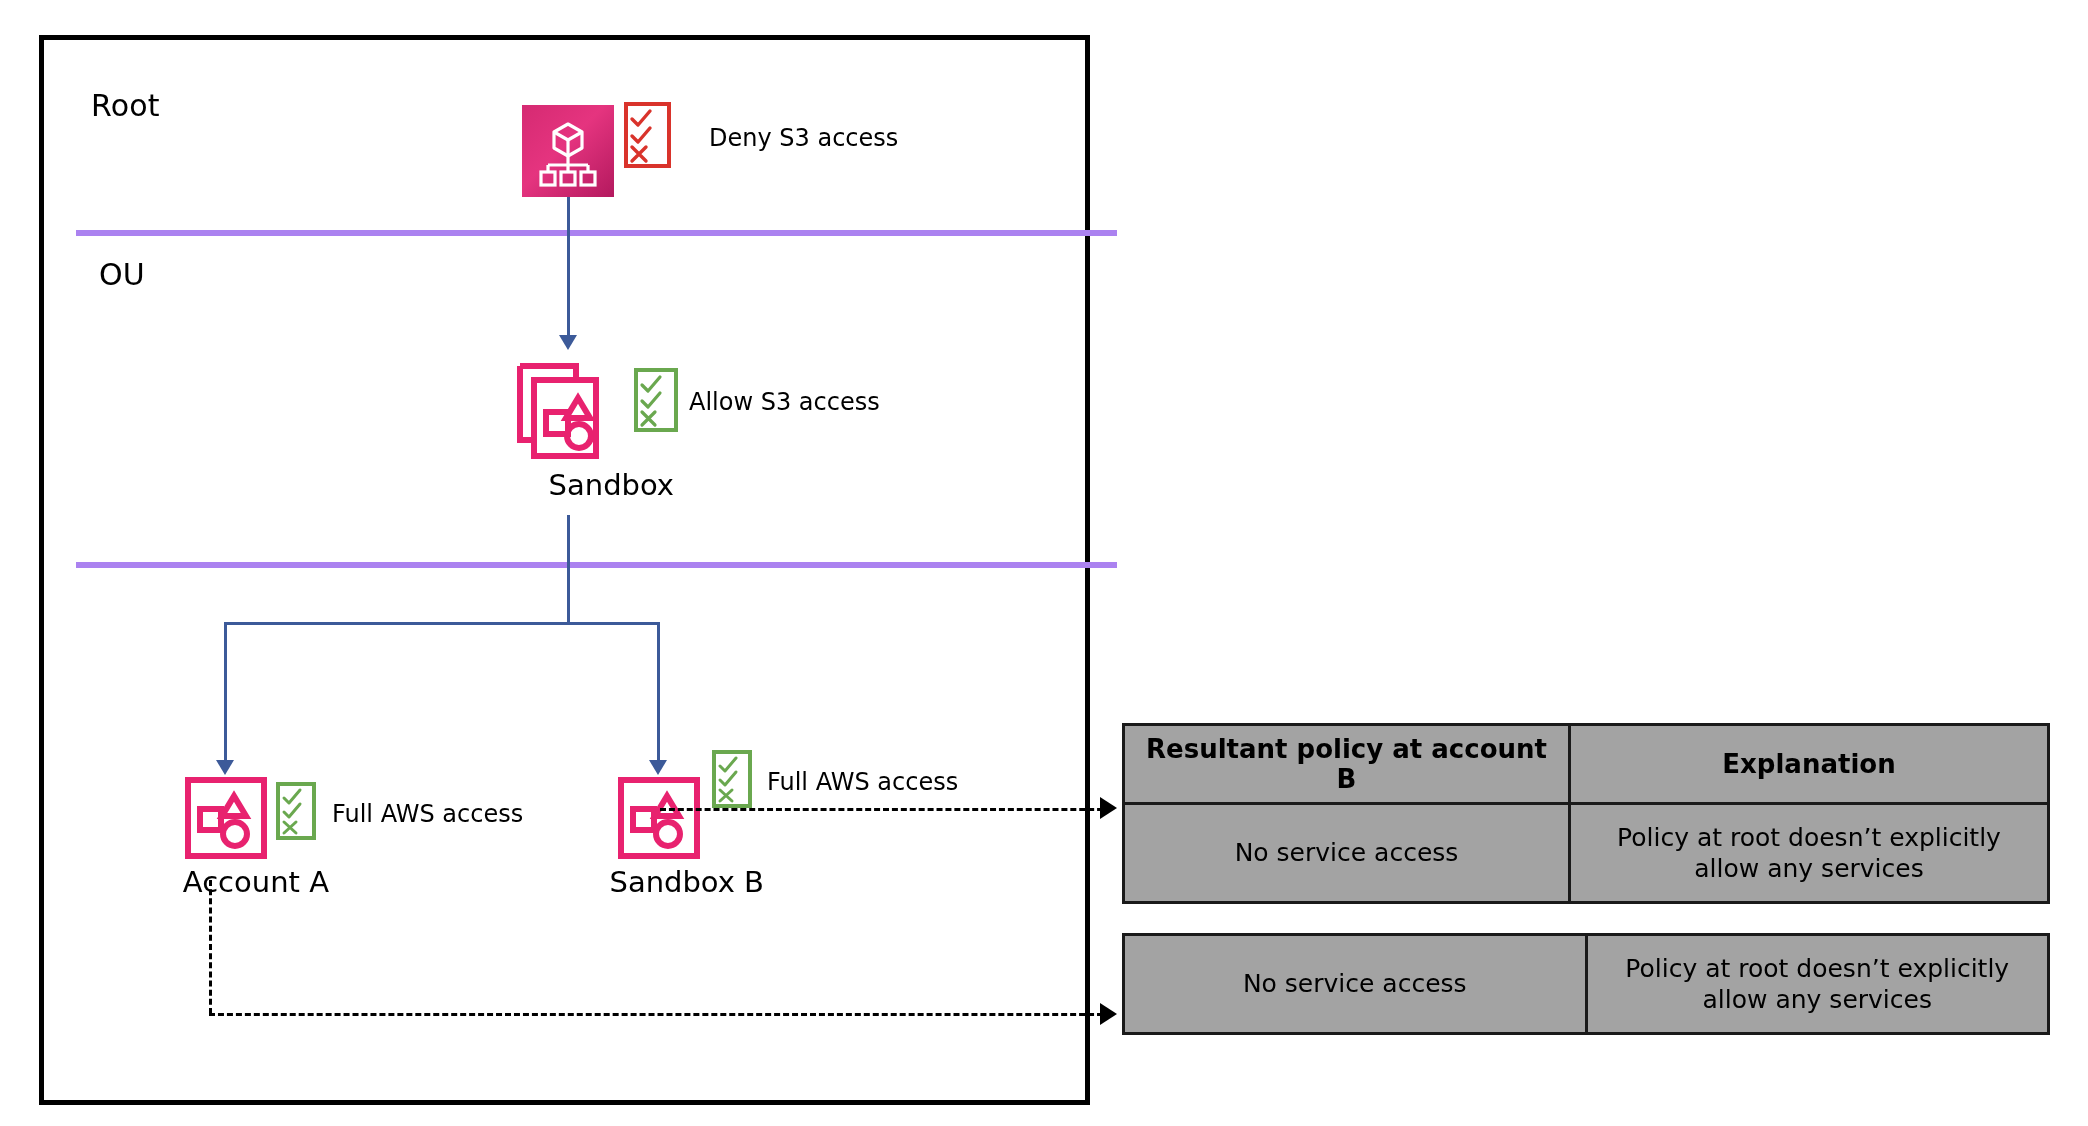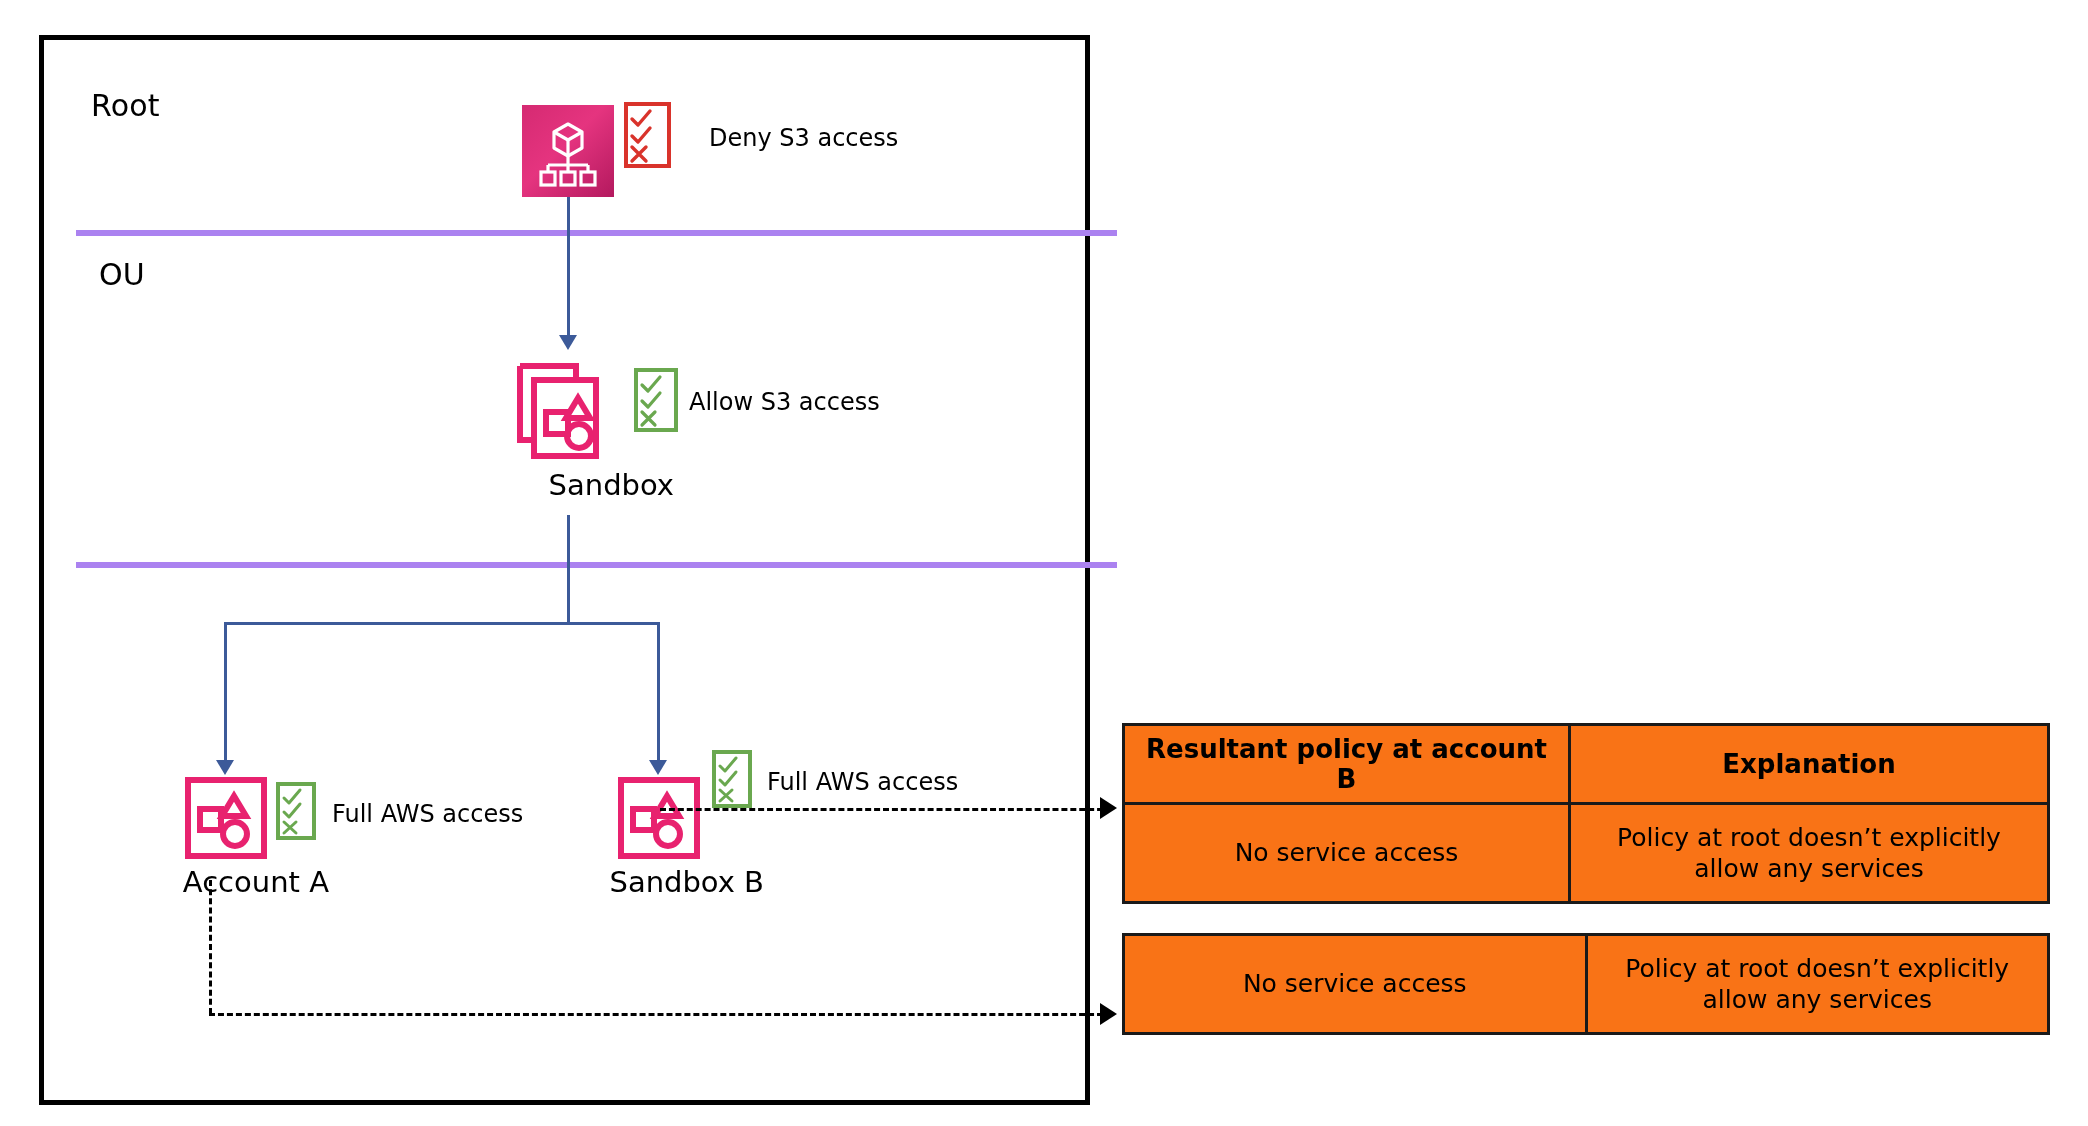--- a/index.html
+++ b/index.html
@@ -122,21 +122,21 @@
     border-top: 11px solid transparent;
     border-bottom: 11px solid transparent;
     border-left: 17px solid #000000;
   }
 
   
   .result-table {
     position: absolute;
     width: 928px;
     border-collapse: collapse;
-    background: #f97316;
+    background: #a3a3a3;
     table-layout: fixed;
   }
   .result-table td {
     border: 3px solid #1a1a1a;
     text-align: center;
     vertical-align: middle;
     color: #000000;
     padding: 6px 14px;
   }
   .result-table .th-cell {

